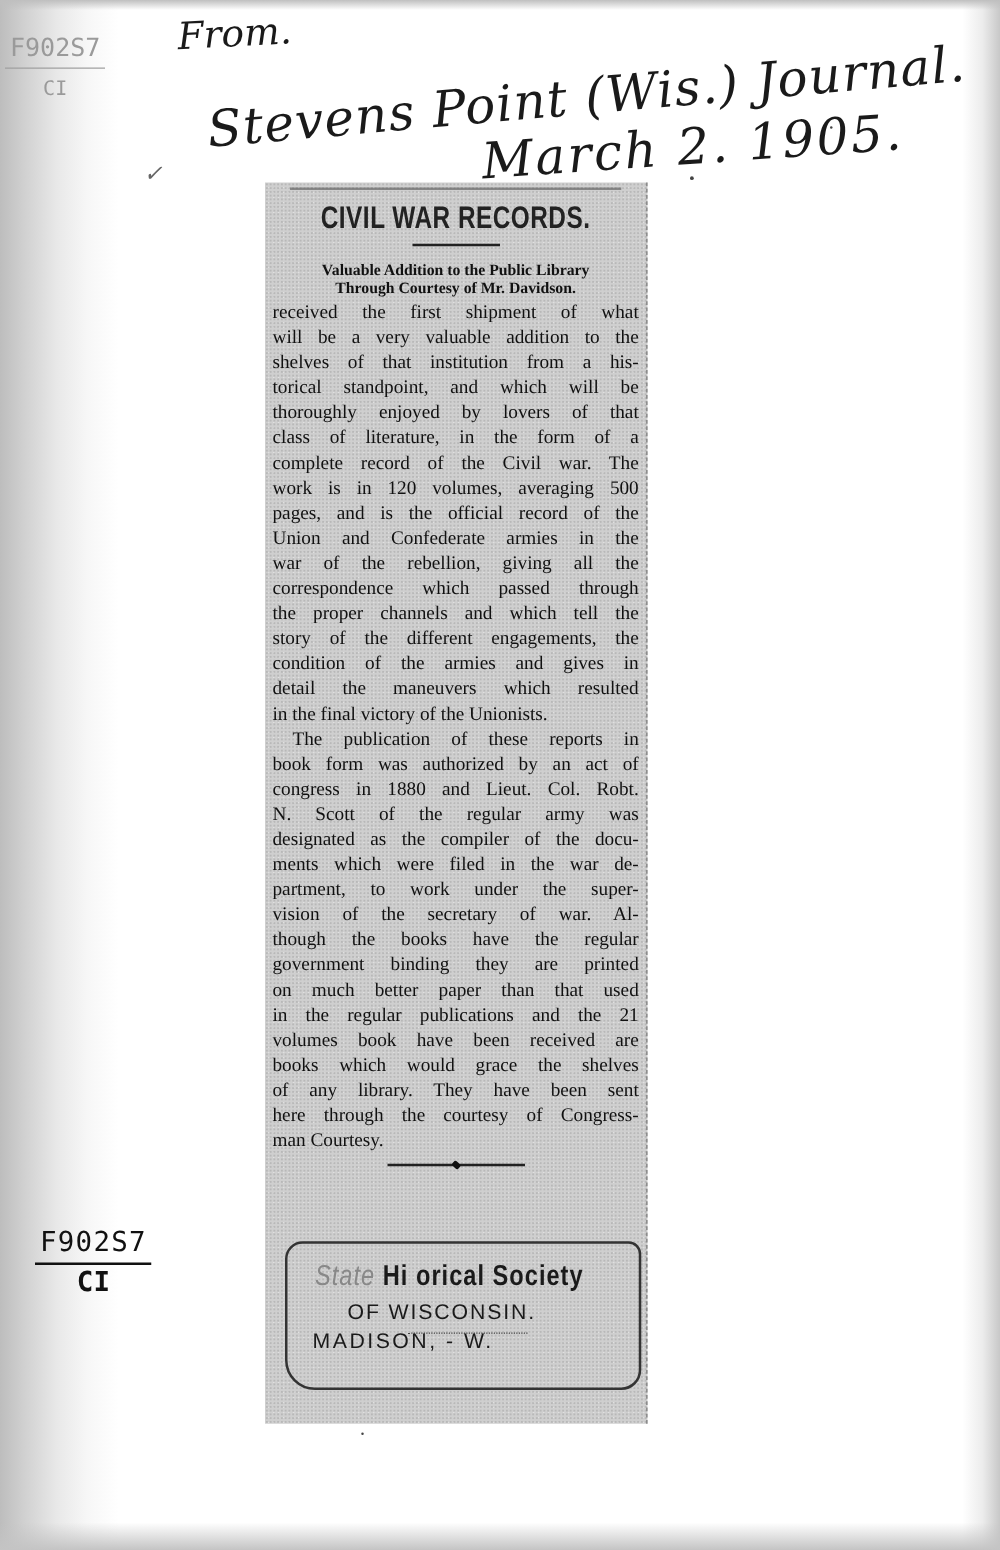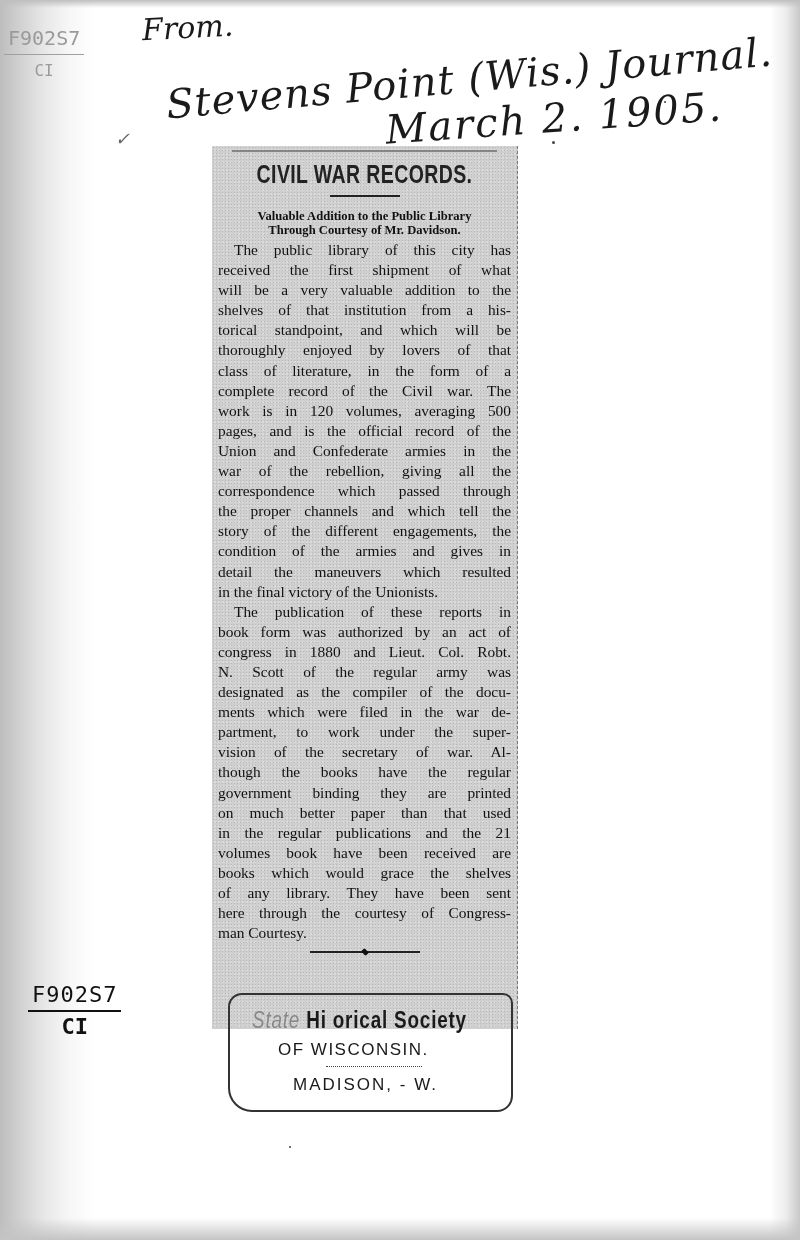--- a/index.html
+++ b/index.html
@@ -62,21 +62,21 @@
       font-size: 18px;
       color: #666;
     }
 
     
     .clipping {
       position: absolute;
       left: 212px;
       top: 146px;
       width: 306px;
-      height: 883px;
+      height: 993px;
       background-color: #cfcfcf;
       background-image:
         radial-gradient(#b8b8b8 0.6px, transparent 0.8px),
         radial-gradient(#e6e6e6 0.6px, transparent 0.8px);
       background-size: 3px 3px, 4px 4px;
       background-position: 0 0, 1px 2px;
       border-right: 1px dashed #7a7a7a;
       box-sizing: border-box;
       padding: 10px 6px 0 6px;
     }
@@ -203,26 +203,25 @@
       white-space: nowrap;
     }
     .stamp .wavy {
       position: absolute;
       left: 96px; top: 68px;
       width: 96px; height: 3px;
       border-bottom: 1px dotted #444;
     }
     .stamp .l3 {
       position: absolute;
-      left: 20px; top: 80px;
+      left: 20px; top: 68px;
       font-family: "Liberation Sans", sans-serif;
       font-size: 17px;
       letter-spacing: 2px;
       white-space: nowrap;
-      margin-left: 43px;
     }
 
     .speck { position: absolute; width: 3px; height: 3px; border-radius: 50%; background: #444; }
   </style>
 </head>
 <body>
 
 <div class="page">
 
   <div class="catalog-faint">
@@ -243,21 +242,20 @@
     <div class="rule-top"></div>
     <div class="headline">CIVIL WAR RECORDS.</div>
     <div class="short-rule"></div>
 
     <div class="subhead">
       <div>Valuable Addition to the Public Library</div>
       <div>Through Courtesy of Mr. Davidson.</div>
     </div>
 
     <p class="para">
-      <span class="line indent">The public library of this city has</span>
       <span class="line">received the first shipment of what</span>
       <span class="line">will be a very valuable addition to the</span>
       <span class="line">shelves of that institution from a his-</span>
       <span class="line">torical standpoint, and which will be</span>
       <span class="line">thoroughly enjoyed by lovers of that</span>
       <span class="line">class of literature, in the form of a</span>
       <span class="line">complete record of the Civil war. The</span>
       <span class="line">work is in 120 volumes, averaging 500</span>
       <span class="line">pages, and is the official record of the</span>
       <span class="line">Union and Confederate armies in the</span>

